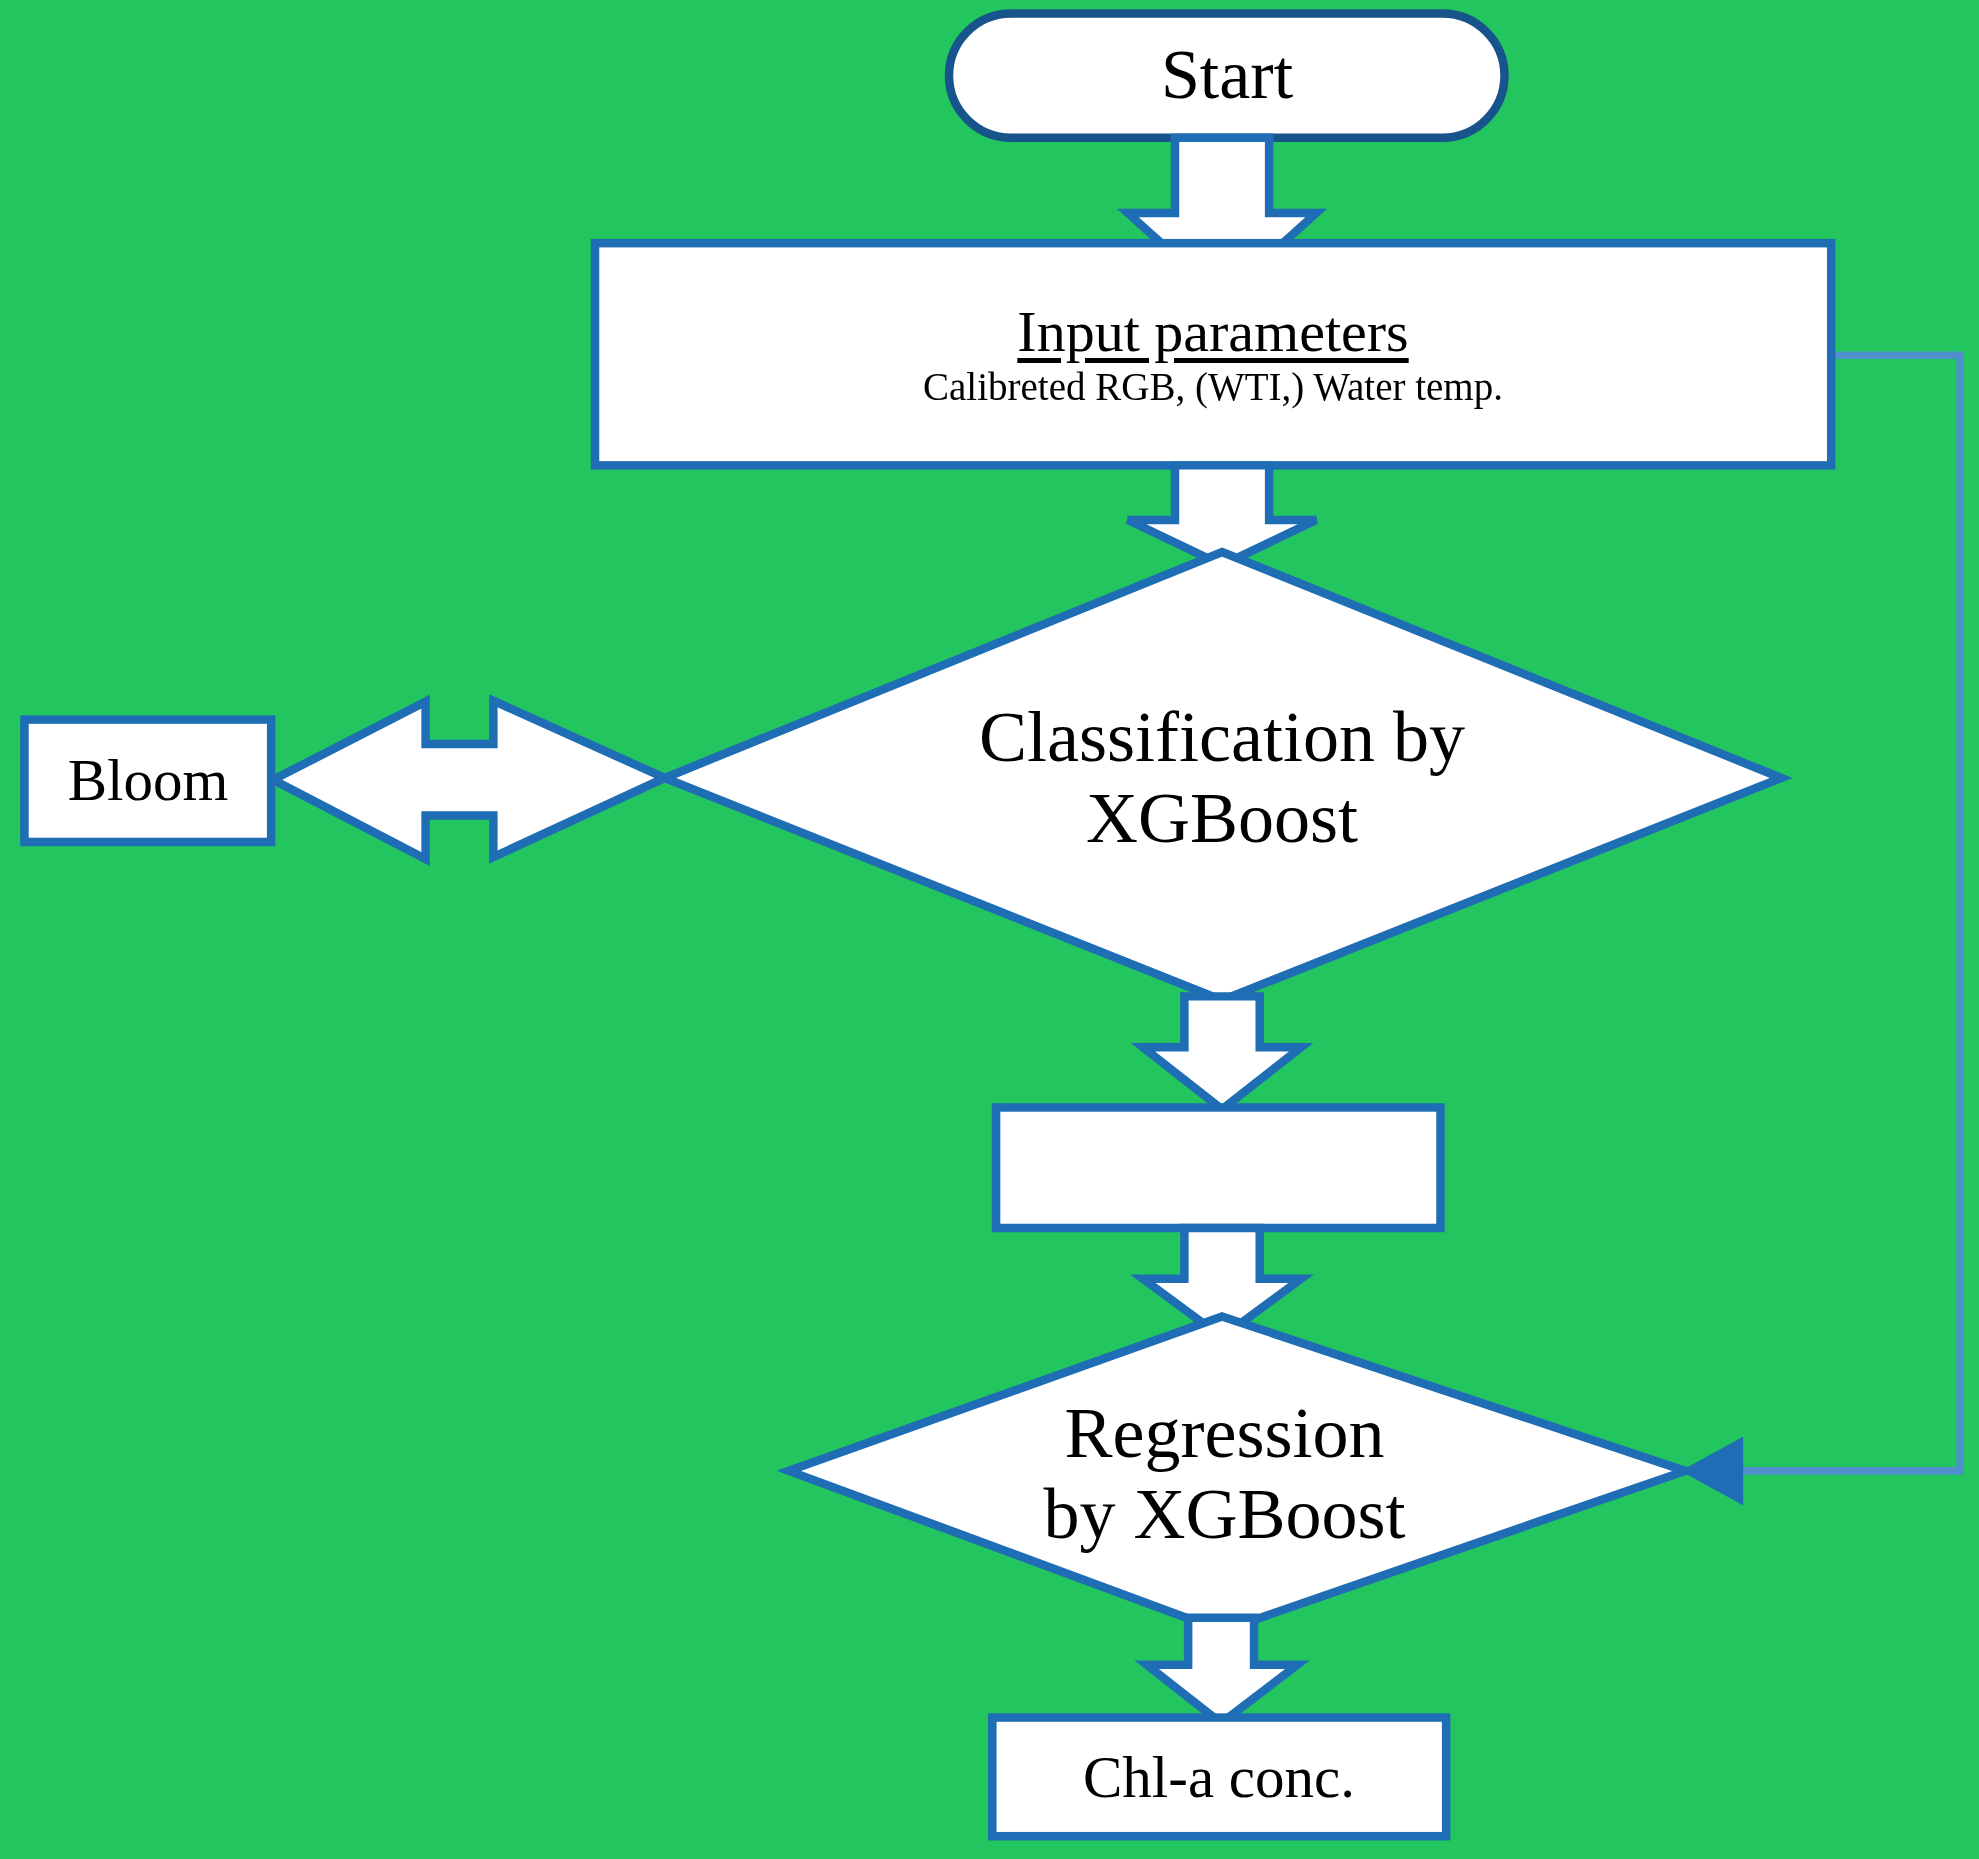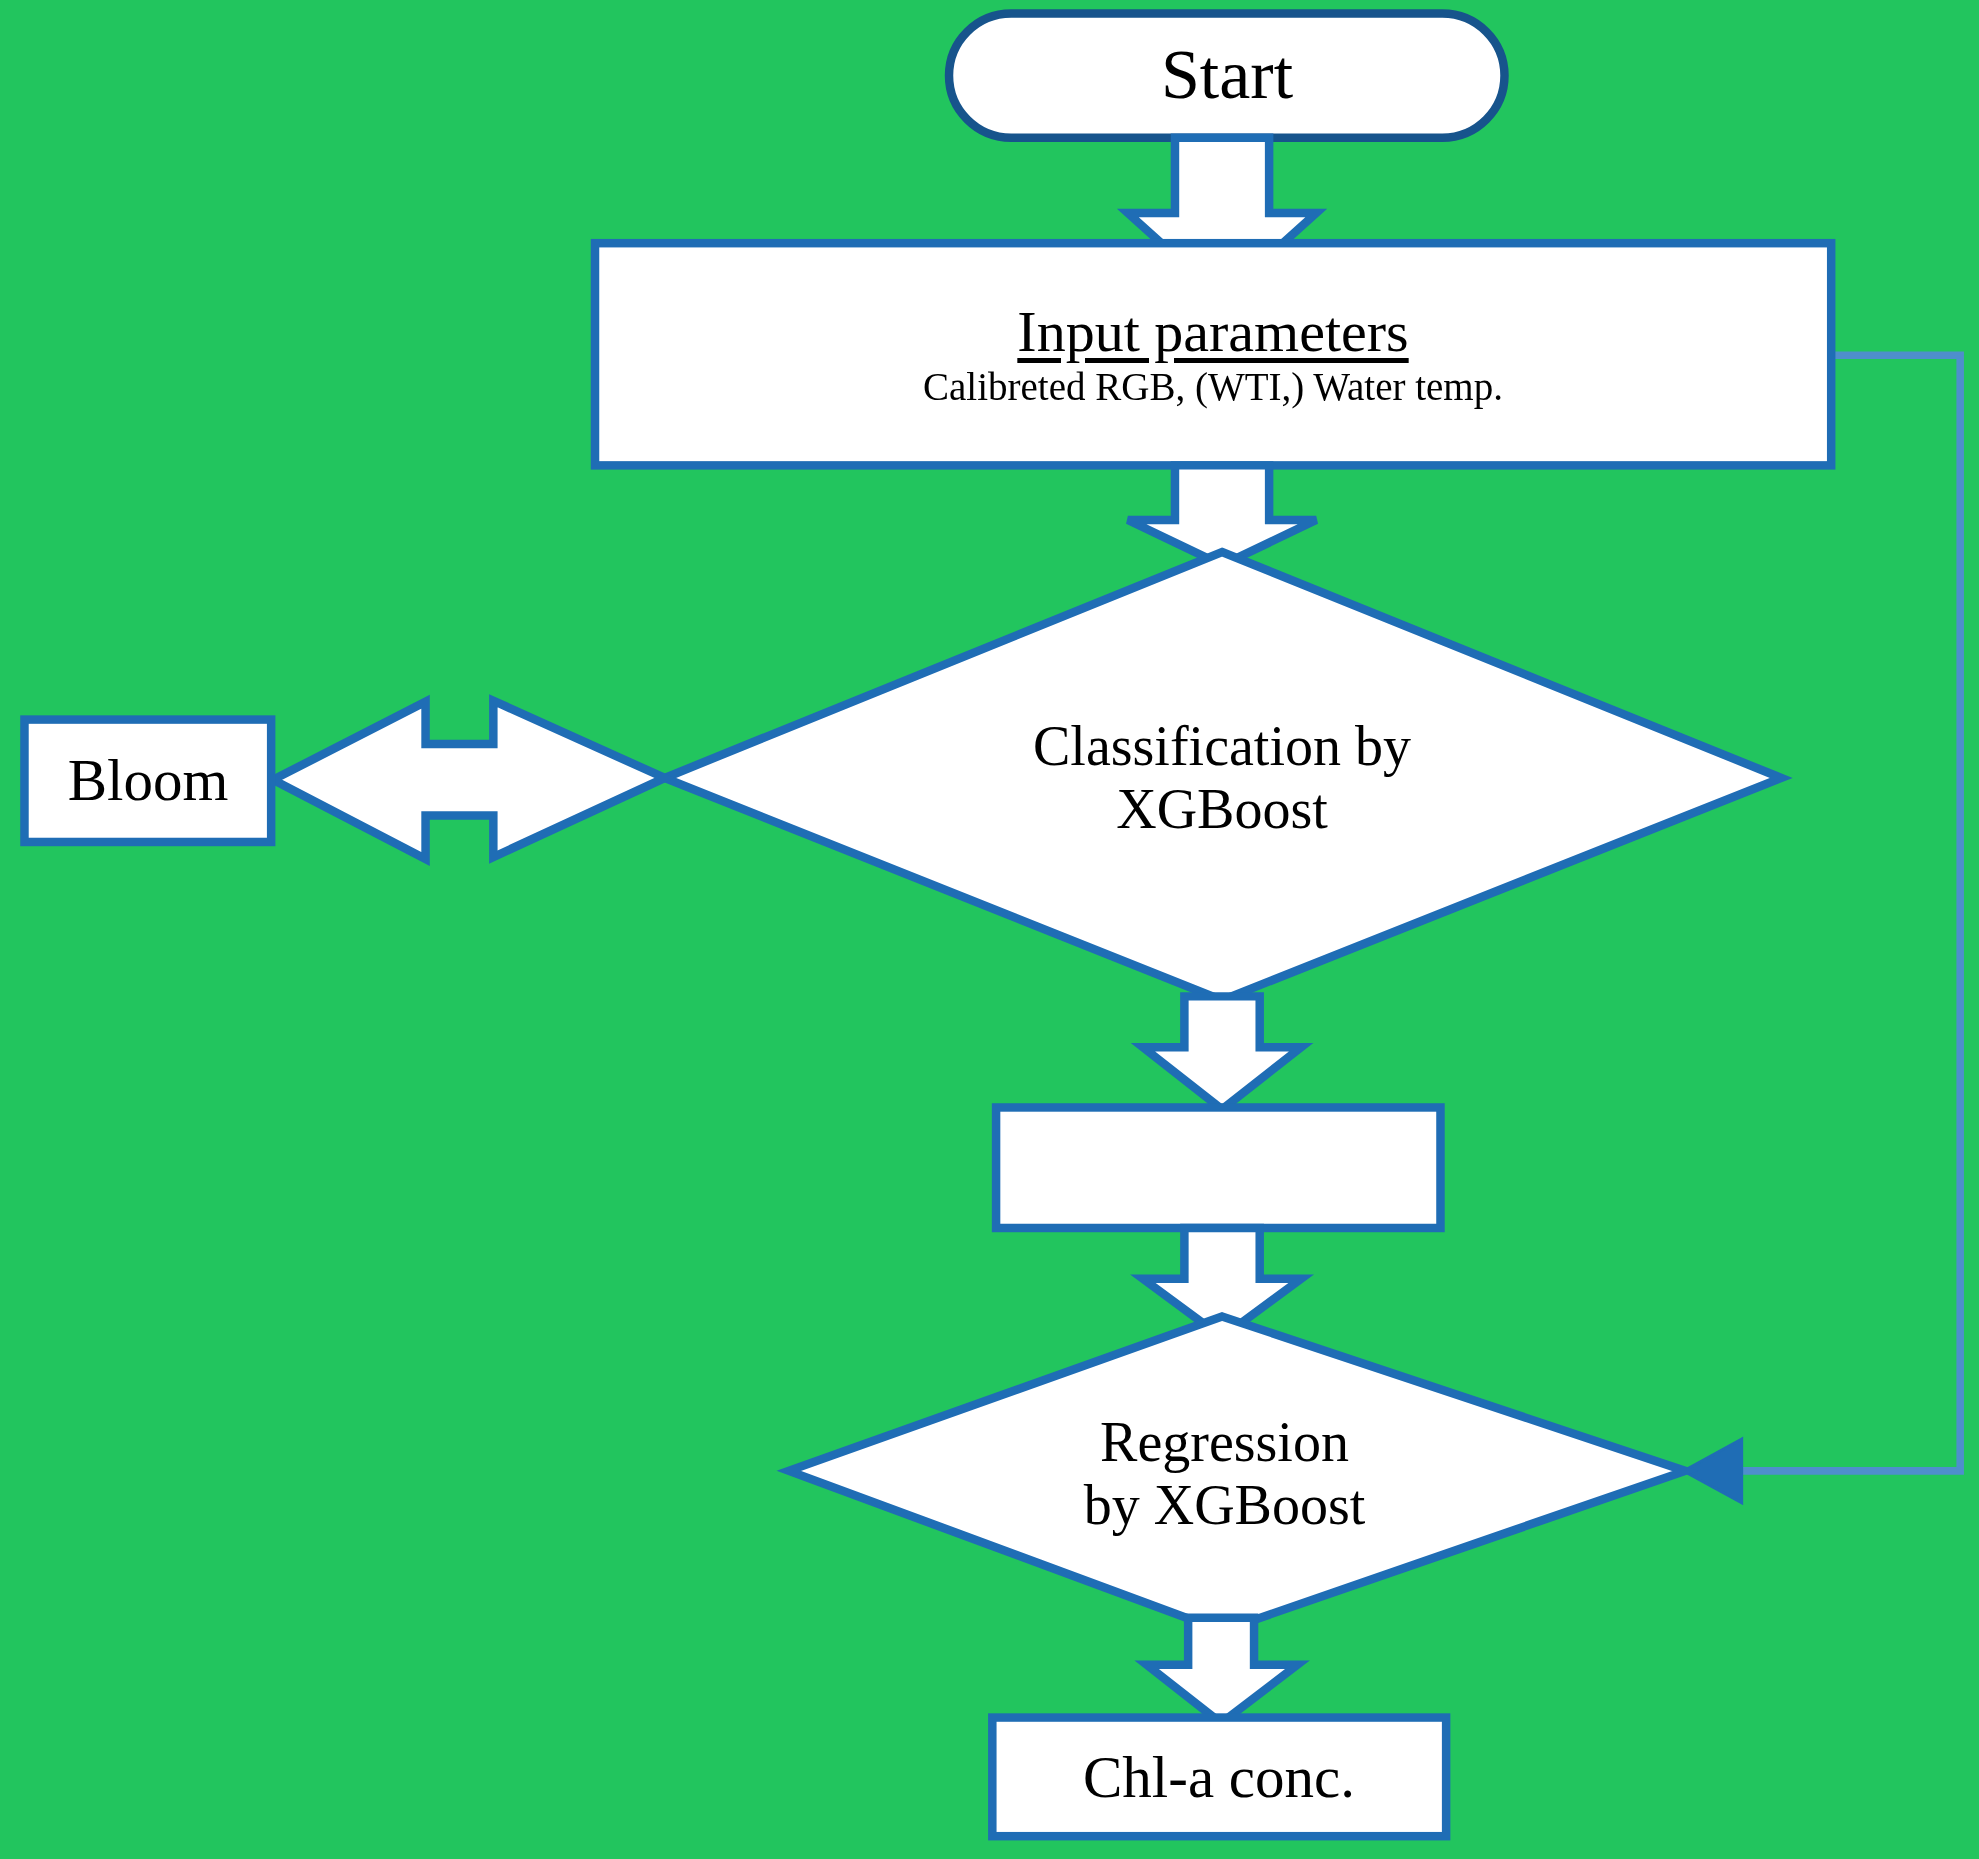--- a/index.html
+++ b/index.html
@@ -30,21 +30,21 @@
     justify-content: center;
     text-align: center;
     color: #000000;
     pointer-events: none;
     line-height: 1.12;
     white-space: nowrap;
   }
   .lbl-start   { font-size: 70px; }
   .lbl-input-h { font-size: 58px; text-decoration: underline; text-underline-offset: 6.6px; text-align: center; }
   .lbl-input-b { font-size: 39px; }
-  .lbl-diamond { font-size: 56px; }
+  .lbl-diamond { font-size: 72px; }
   .lbl-box     { font-size: 59px; }
 </style>
 </head>
 <body>
 
 <div id="canvas">
 
   <svg id="flow-svg" viewBox="0 0 2102 1975" aria-hidden="true">
 
     <g>

